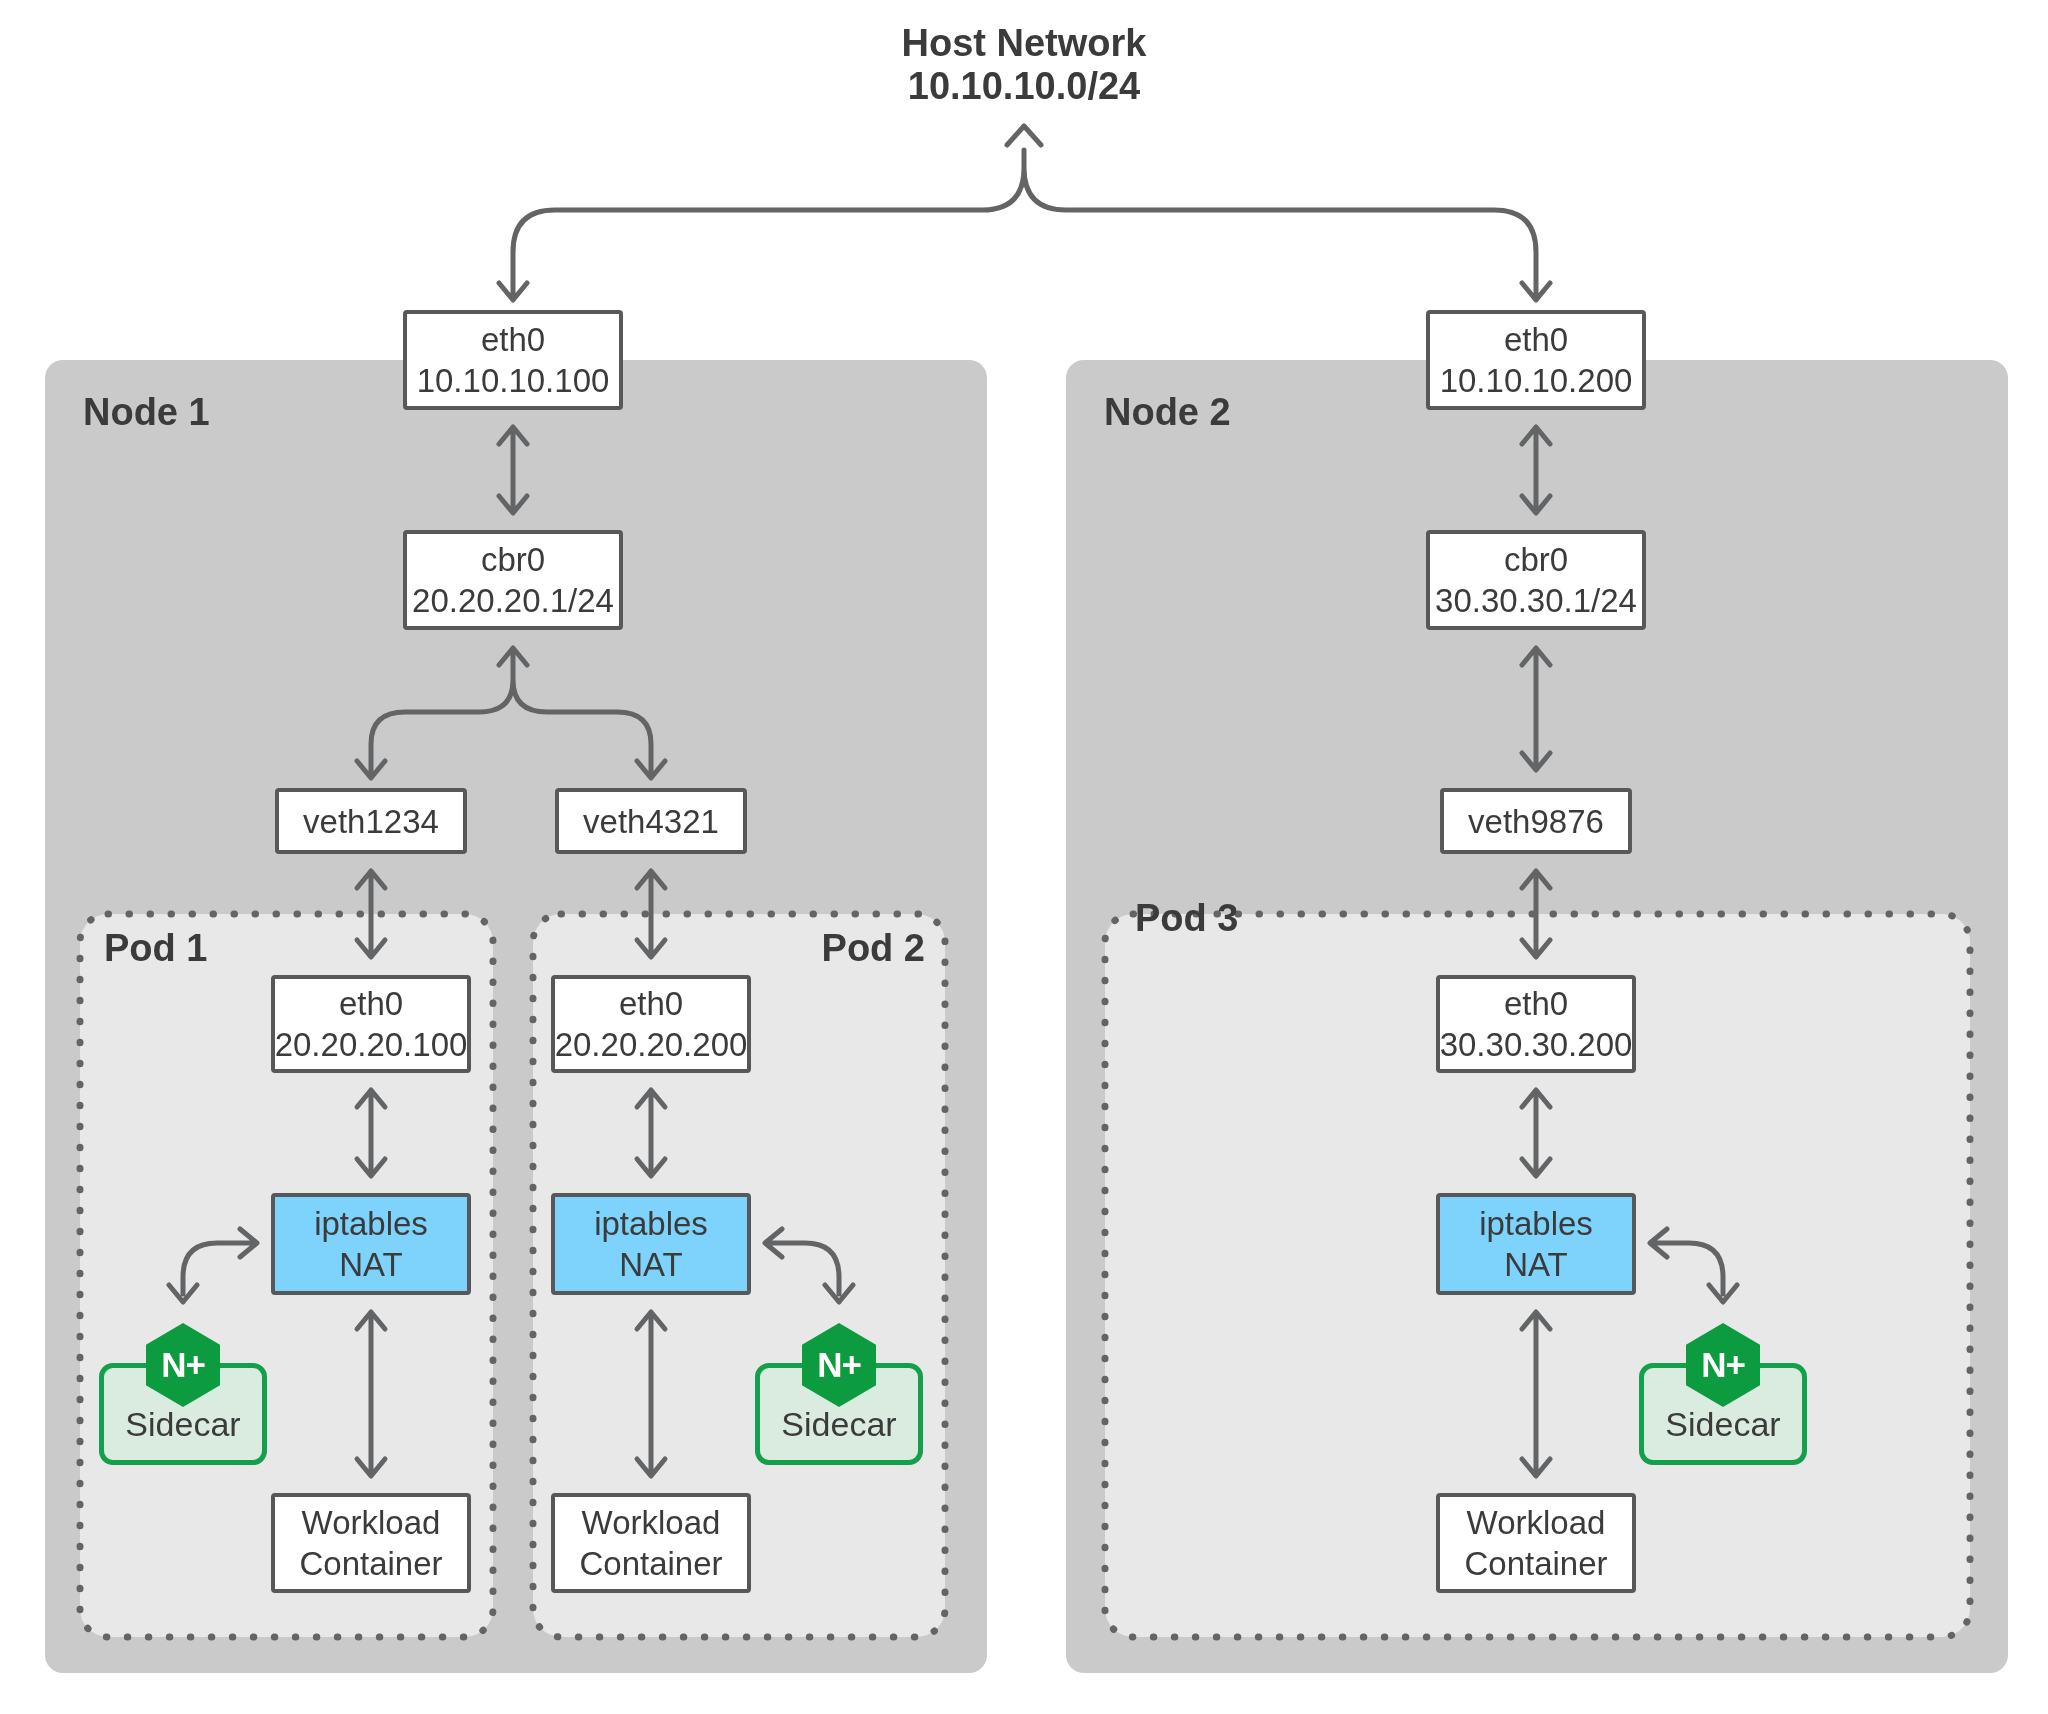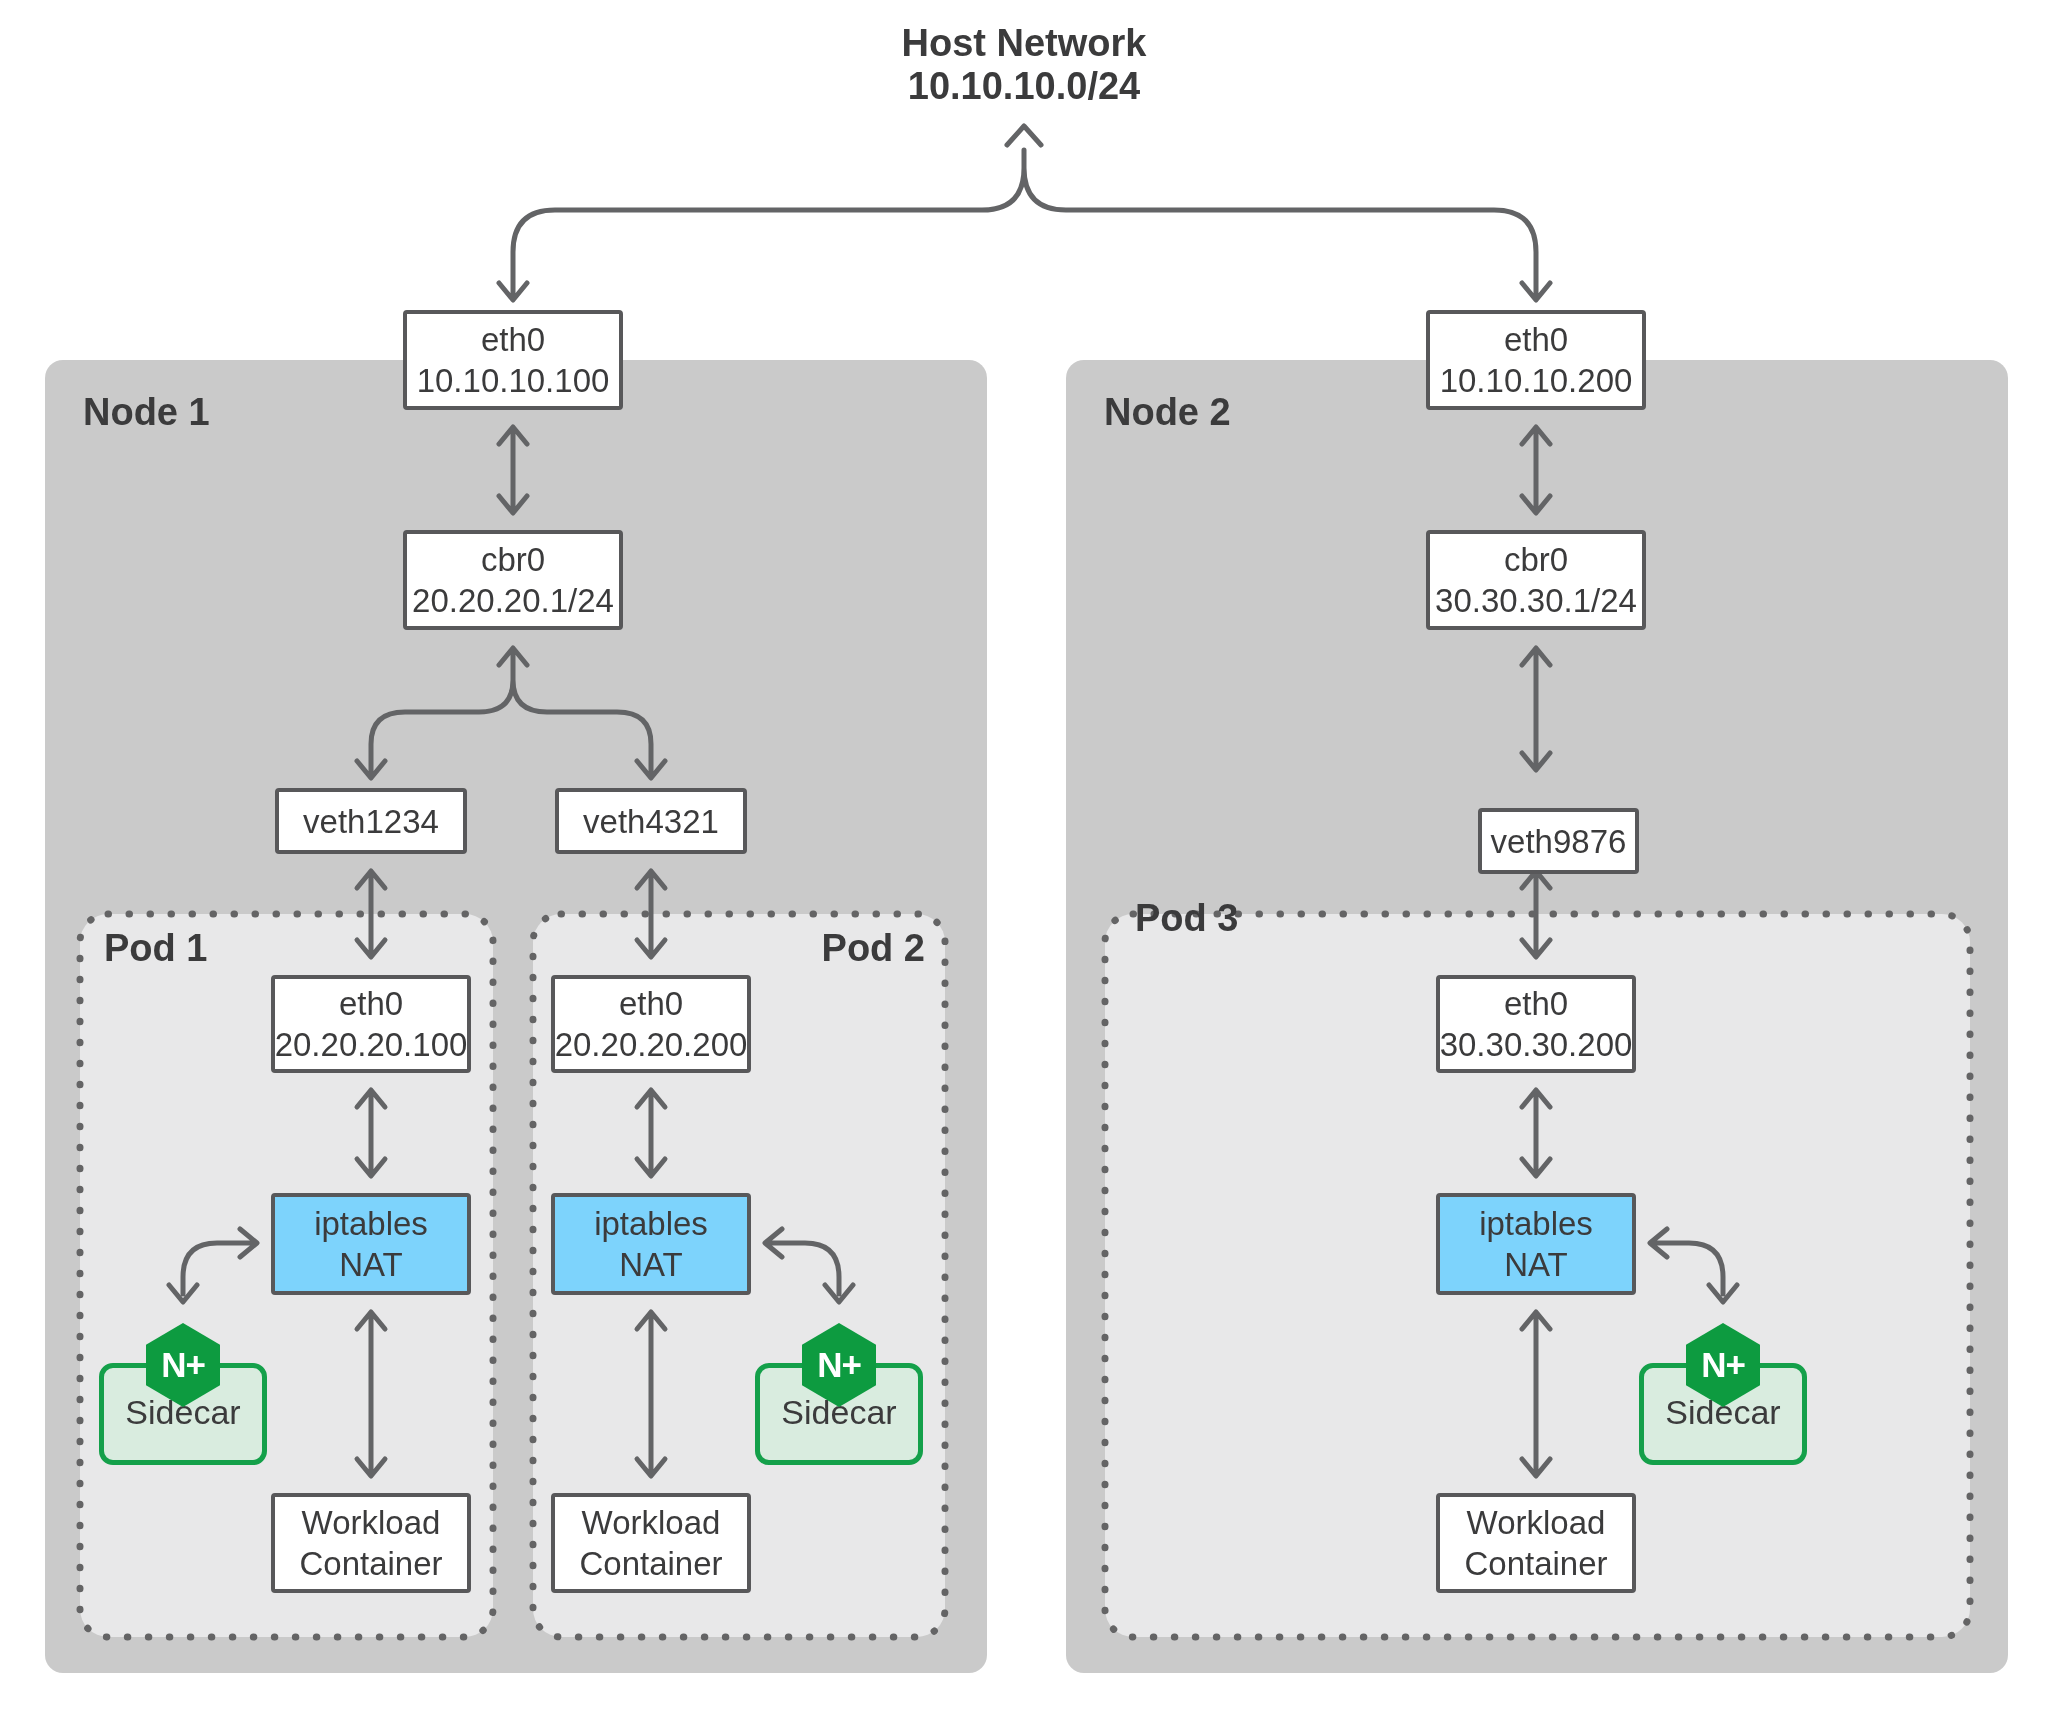--- a/index.html
+++ b/index.html
@@ -37,21 +37,21 @@
     position:absolute;box-sizing:border-box;z-index:3;
     background:#ffffff;border:4px solid #58585a;border-radius:4px;
     display:flex;flex-direction:column;align-items:center;justify-content:center;
     font-size:33px;line-height:41px;text-align:center;white-space:nowrap;
   }
   .b--nat{background:#7dd3fc;}
   .sidecar{
     position:absolute;box-sizing:border-box;z-index:3;
     background:#d9ecdf;border:5px solid #14a04a;border-radius:14px;
     display:flex;align-items:flex-end;justify-content:center;
-    font-size:34px;padding-bottom:28px;
+    font-size:34px;padding-bottom:16px;
   }
   .hex{
     position:absolute;z-index:4;
     width:74px;height:84px;
     background:#0d9b40;
     clip-path:polygon(50% 0%,100% 26%,100% 74%,50% 100%,0% 74%,0% 26%);
     display:flex;align-items:center;justify-content:center;
     color:#ffffff;font-weight:bold;font-size:35px;letter-spacing:-1px;
   }
   .lbl{position:absolute;z-index:3;}
@@ -135,21 +135,21 @@
   </div>
 
   <div class="b" style="left:1426px;top:310px;width:220px;height:100px;">
     <span>eth0</span>
     <span>10.10.10.200</span>
   </div>
   <div class="b" style="left:1426px;top:530px;width:220px;height:100px;">
     <span>cbr0</span>
     <span>30.30.30.1/24</span>
   </div>
-  <div class="b" style="left:1440px;top:808px;width:161px;height:66px;margin-left:38px;">
+  <div class="b" style="left:1440px;top:788px;width:192px;height:66px;">
     <span>veth9876</span>
   </div>
 
   <div class="b" style="left:271px;top:975px;width:200px;height:98px;">
     <span>eth0</span>
     <span>20.20.20.100</span>
   </div>
   <div class="b b--nat" style="left:271px;top:1193px;width:200px;height:102px;">
     <span>iptables</span>
     <span>NAT</span>

